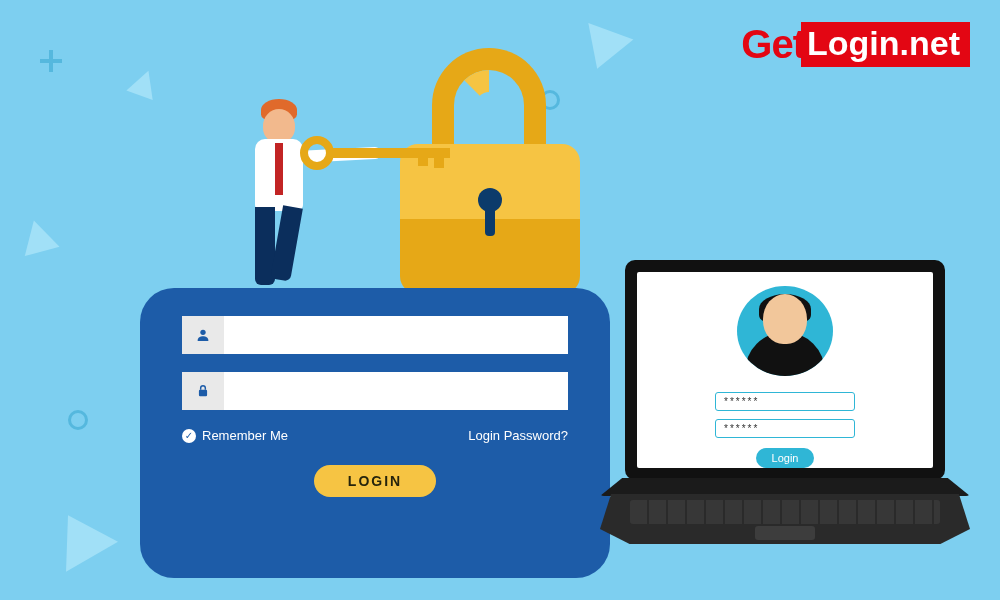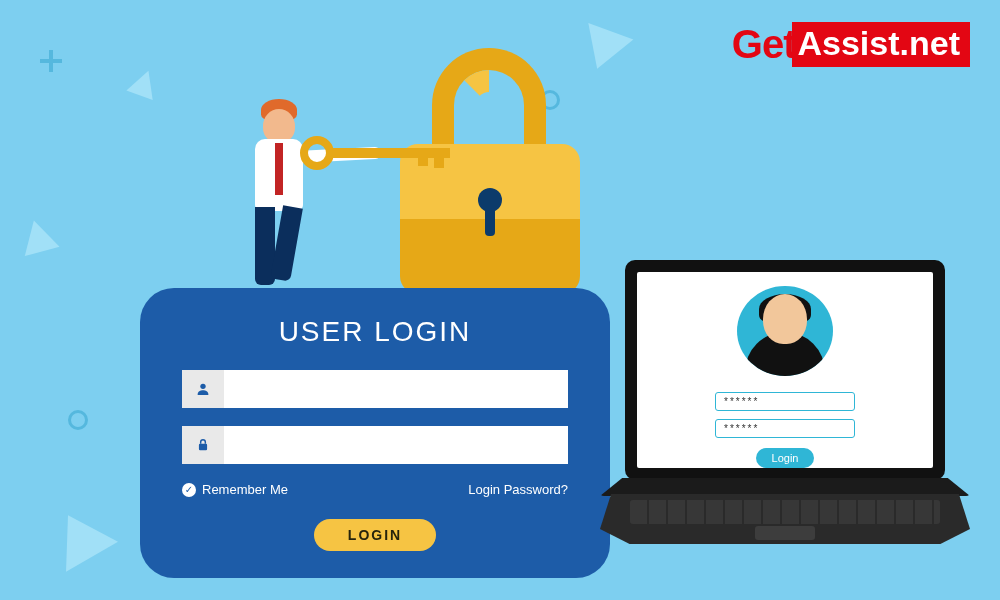--- a/index.html
+++ b/index.html
@@ -88,21 +88,21 @@
 <div class="deco tri2"></div>
 <div class="deco tri3"></div>
 <div class="deco tri4"></div>
 <div class="deco circ1"></div>
 <div class="deco circ2"></div>
 <div class="deco circ3"></div>
 <div class="deco plus1"></div>
 
 <div class="logo">
   <span class="get">Get</span>
-  <span class="assist">Assist.net</span>
+  <span class="assist">Login.net</span>
 </div>
 
 <div class="padlock">
   <div class="shackle"></div>
   <div class="body"></div>
   <div class="keyhole"></div>
 </div>
 
 <div class="person">
   <div class="hair"></div>
@@ -114,21 +114,20 @@
   <div class="legR"></div>
 </div>
 <div class="key">
   <div class="ring"></div>
   <div class="shaft"></div>
   <div class="bit1"></div>
   <div class="bit2"></div>
 </div>
 
 <div class="card">
-  <h1>USER LOGIN</h1>
 
   <div class="field">
     <div class="ficon">
       <svg width="16" height="16" viewBox="0 0 24 24" fill="#1d5ca8">
           <circle cx="12" cy="8" r="4"></circle>
           <path d="M4 20c0-4 4-6 8-6s8 2 8 6v1H4z"></path>
         </svg>
     </div>
     <input type="text" value="" style="">
   </div>

